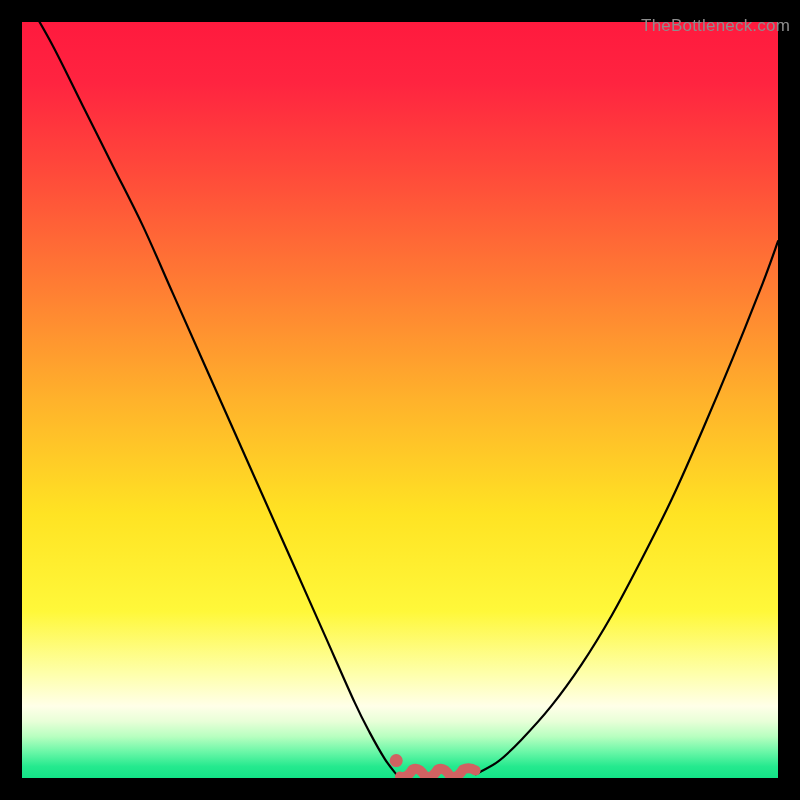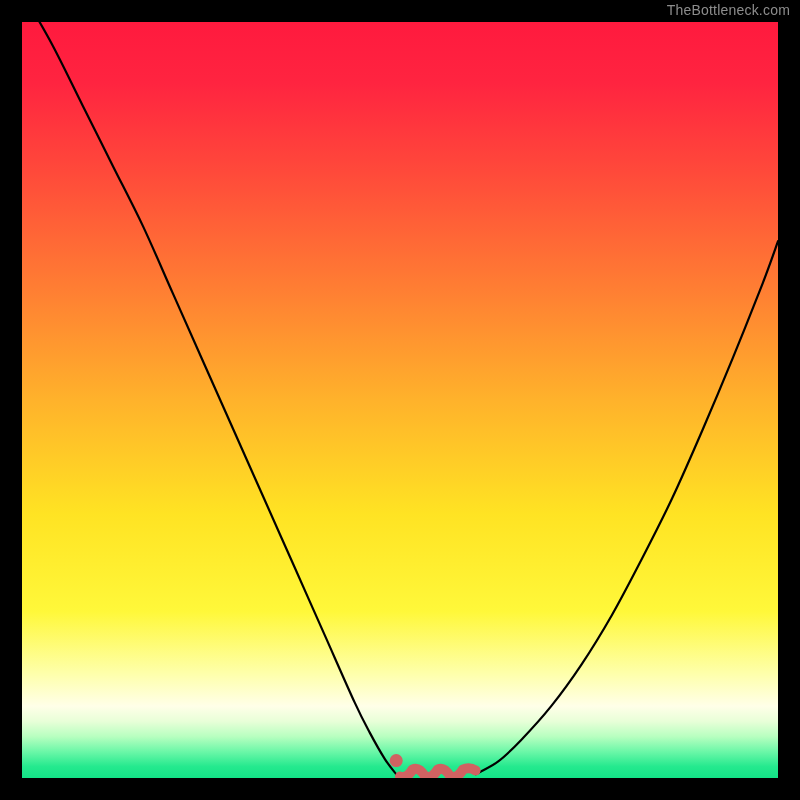--- a/index.html
+++ b/index.html
@@ -35,24 +35,24 @@
   }
   .curves {
     position: absolute;
     left: 0;
     top: 0;
     width: 756px;
     height: 756px;
   }
   .watermark {
     position: absolute;
-    top: 2px;
+    top: 16px;
     right: 10px;
     font-family: Arial, Helvetica, sans-serif;
-    font-size: 14px;
+    font-size: 17px;
     font-weight: 500;
     color: #8d8d8d;
     letter-spacing: 0.2px;
   }
 </style>
 </head>
 <body>
 
 <div class="frame">
 

